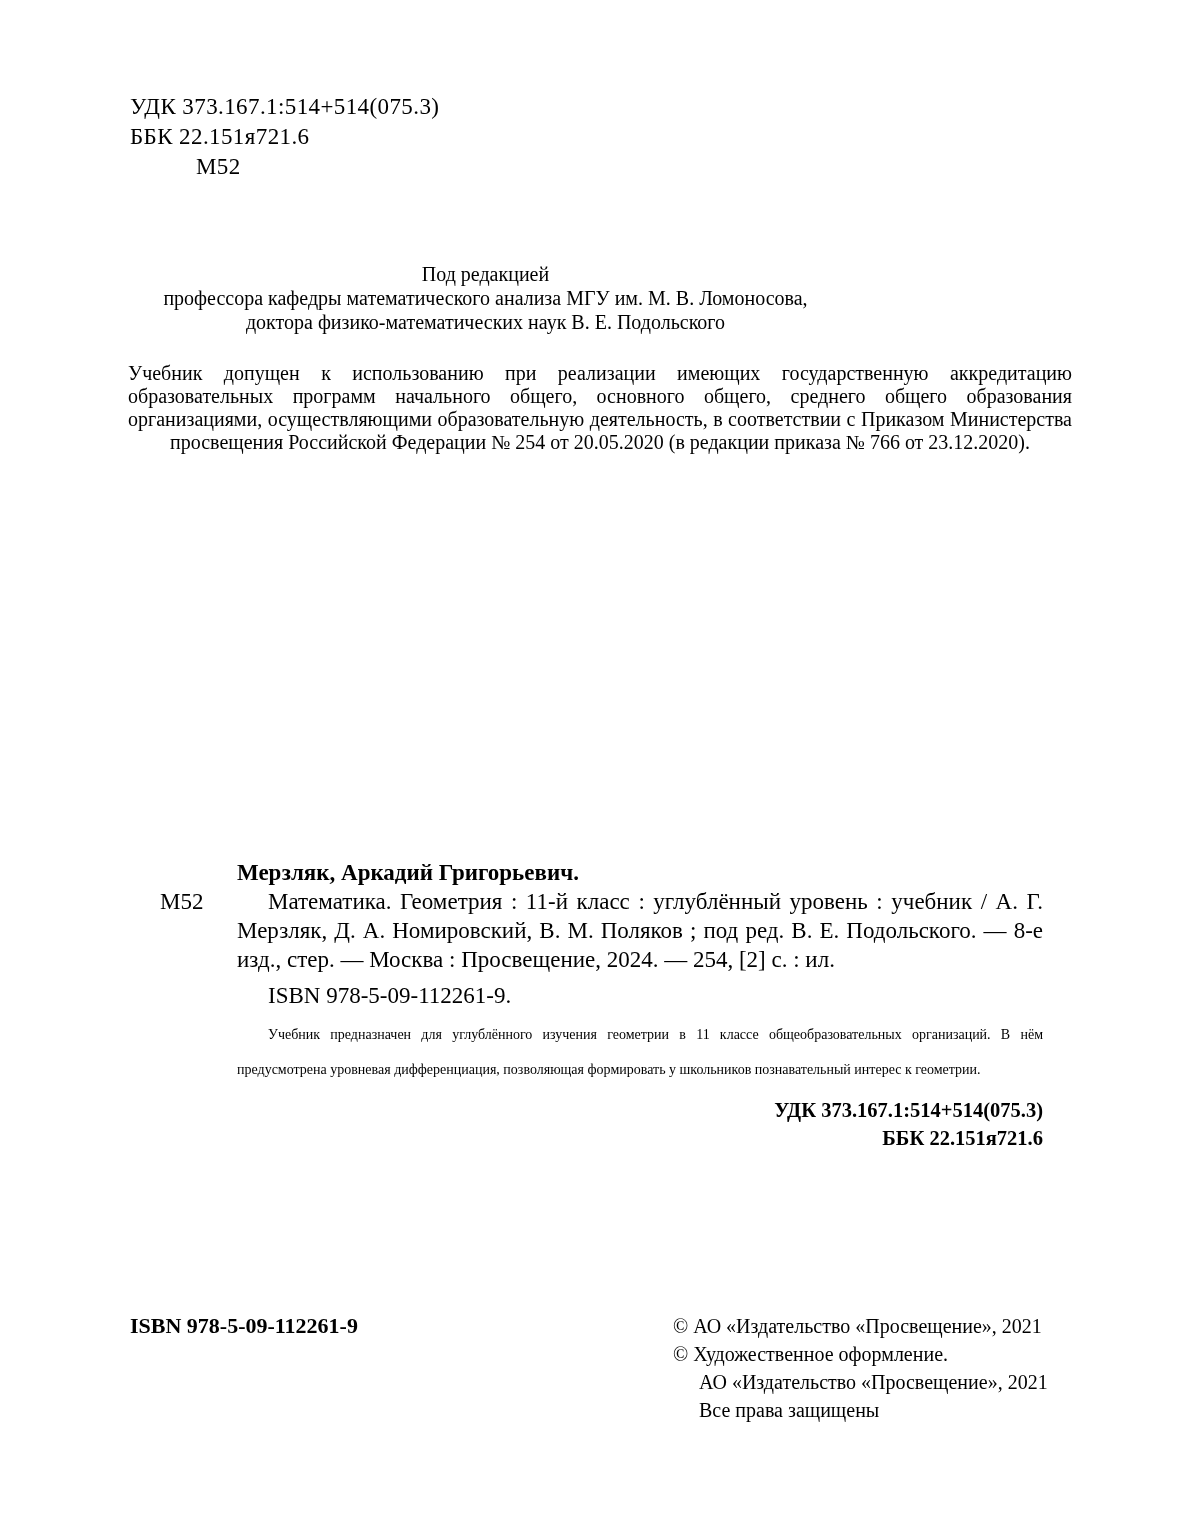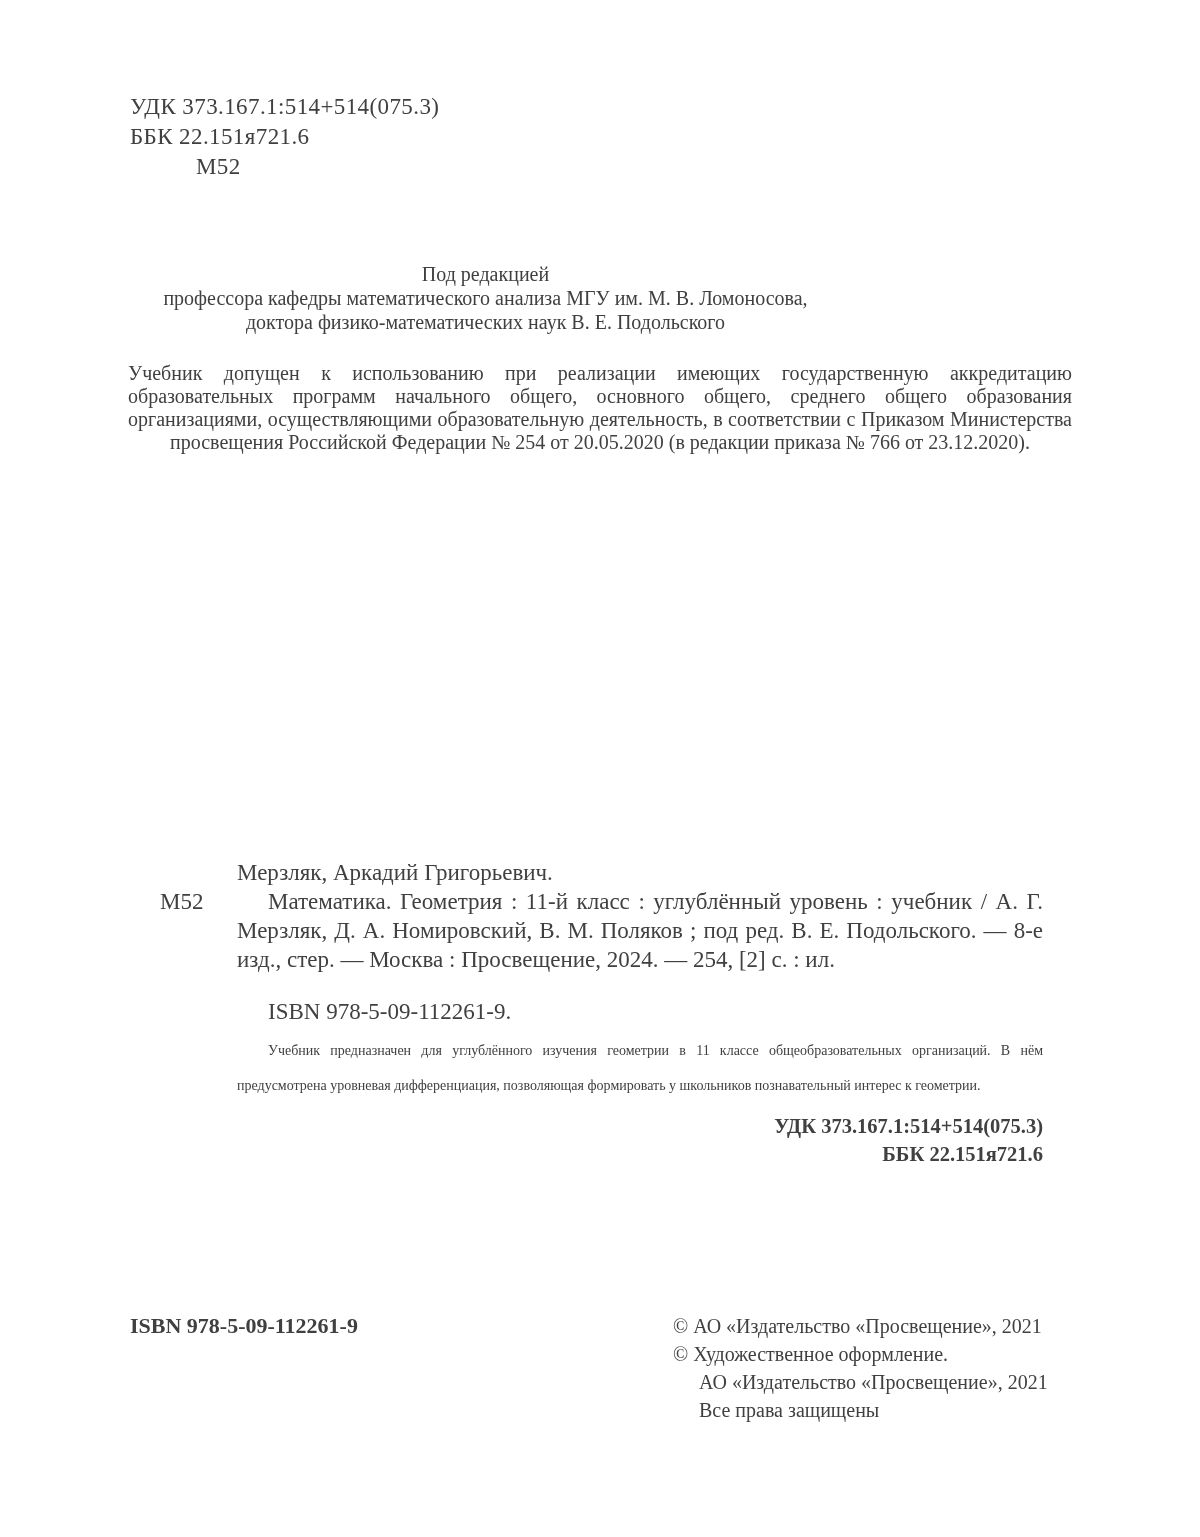--- a/index.html
+++ b/index.html
@@ -6,21 +6,21 @@
     margin: 0;
     padding: 0;
     background: #e8e8e8;
   }
   .page {
     position: relative;
     width: 1200px;
     height: 1537px;
     margin: 0 auto;
     background: #ffffff;
-    color: #404040;
+    color: #000000;
     font-family: "Liberation Serif", "DejaVu Serif", serif;
     overflow: hidden;
   }
 
   
   .header-block {
     position: absolute;
     top: 92px;
     left: 130px;
     font-size: 23px;
@@ -58,37 +58,37 @@
   
   .bib-block {
     position: absolute;
     top: 858px;
     left: 237px;
     width: 806px;
     font-size: 23px;
     line-height: 29px;
   }
   .bib-author {
-    font-weight: normal;
+    font-weight: bold;
   }
   .bib-margin-code {
     position: absolute;
     left: -77px;
     top: 29px;
     font-size: 23px;
     line-height: 29px;
   }
   .bib-desc {
     text-align: justify;
     text-indent: 31px;
     font-family: Liberation Serif, serif;
   }
   .bib-isbn {
     padding-left: 31px;
-    margin-top: 23px;
+    margin-top: 7px;
   }
   .annotation {
     margin-top: 7px;
     font-size: 14px;
     line-height: 35px;
     text-align: justify;
     text-indent: 31px;
   }
   .bib-refs {
     margin-top: 9px;

